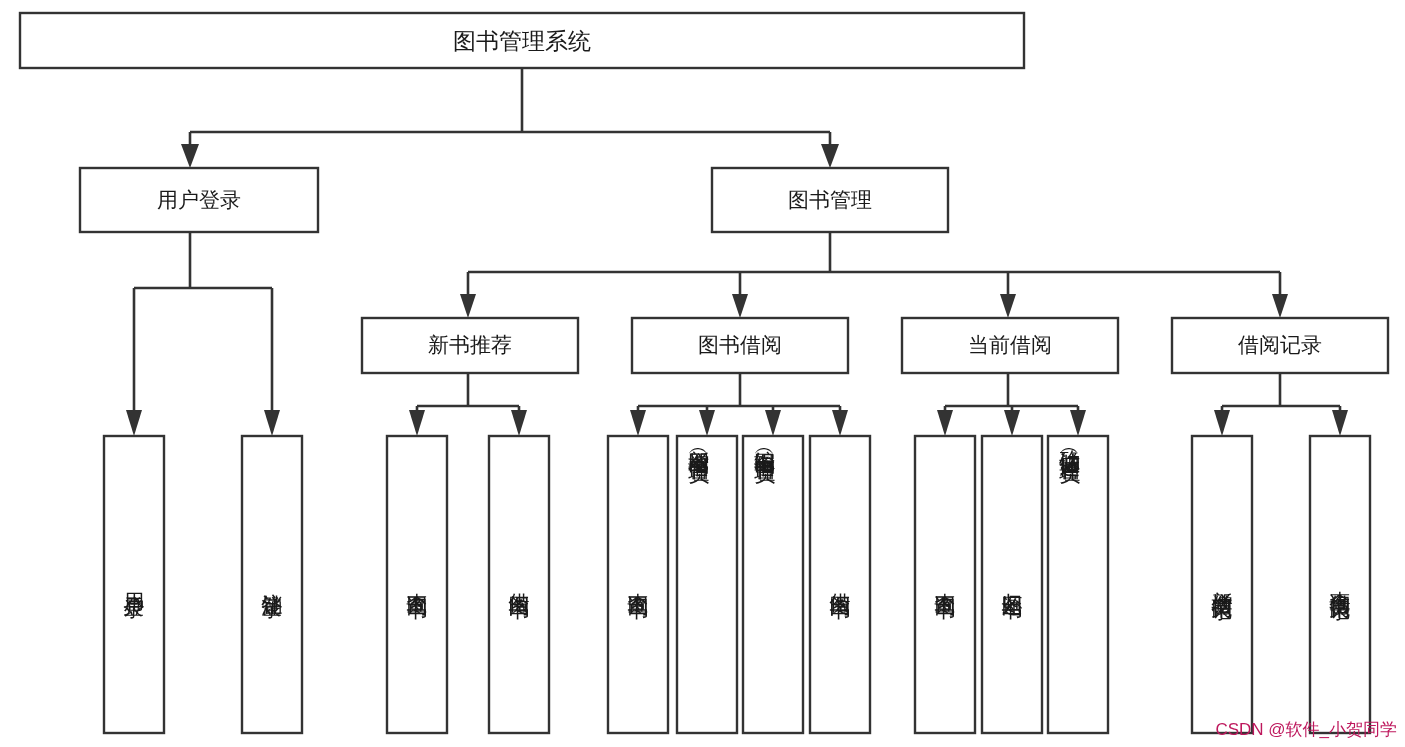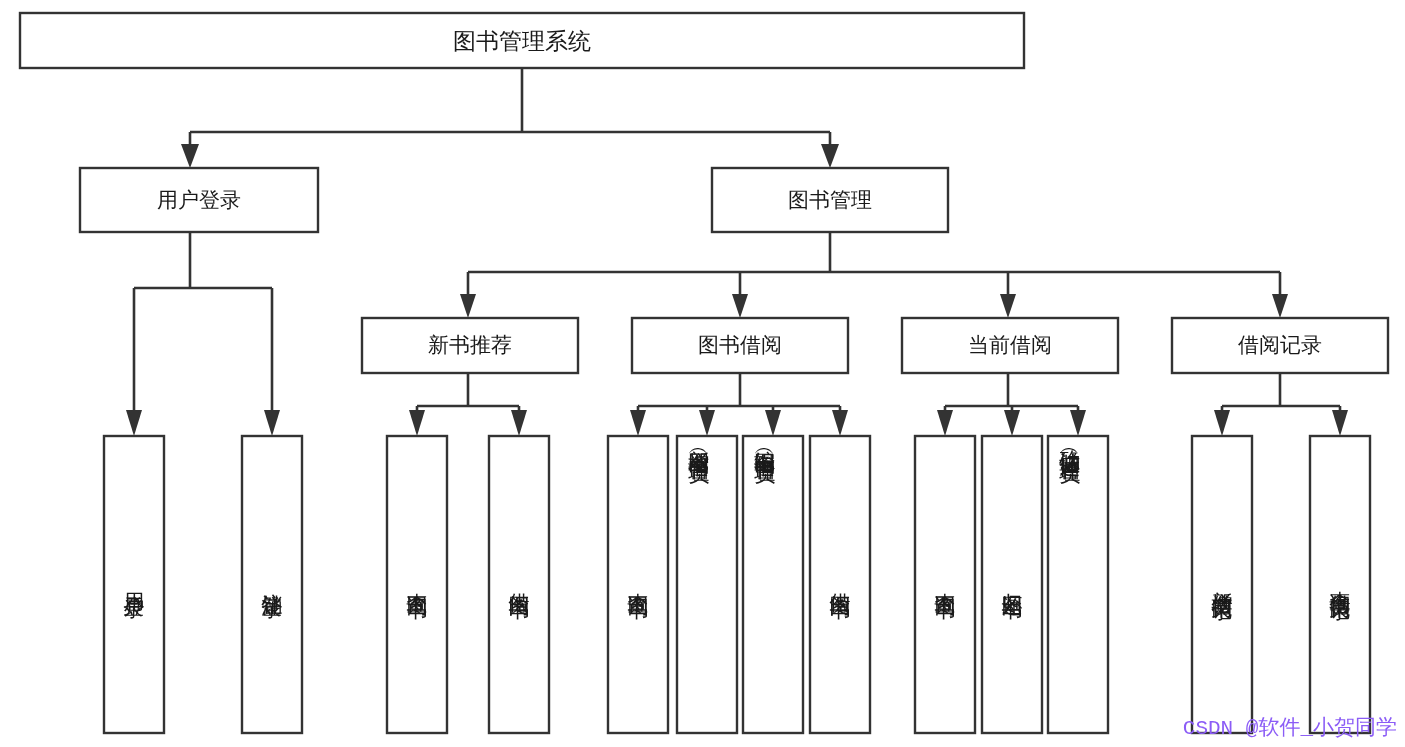--- a/index.html
+++ b/index.html
@@ -55,23 +55,23 @@
     fill: none;
   }
   .arrow-head {
     fill: #333333;
     stroke: none;
   }
   .watermark {
     position: absolute;
     right: 8px;
     bottom: 6px;
-    font-family: Liberation Mono, monospace;
-    font-size: 21px;
-    color: #8b5cf6;
+    font-family: Liberation Sans, sans-serif;
+    font-size: 17px;
+    color: #be185d;
     white-space: nowrap;
     user-select: none;
   }
 </style>
 </head>
 <body>
 
 <div id="diagram-root">
 
   <svg class="diagram-canvas" viewBox="0 0 1405 747" xmlns="http://www.w3.org/2000/svg">

